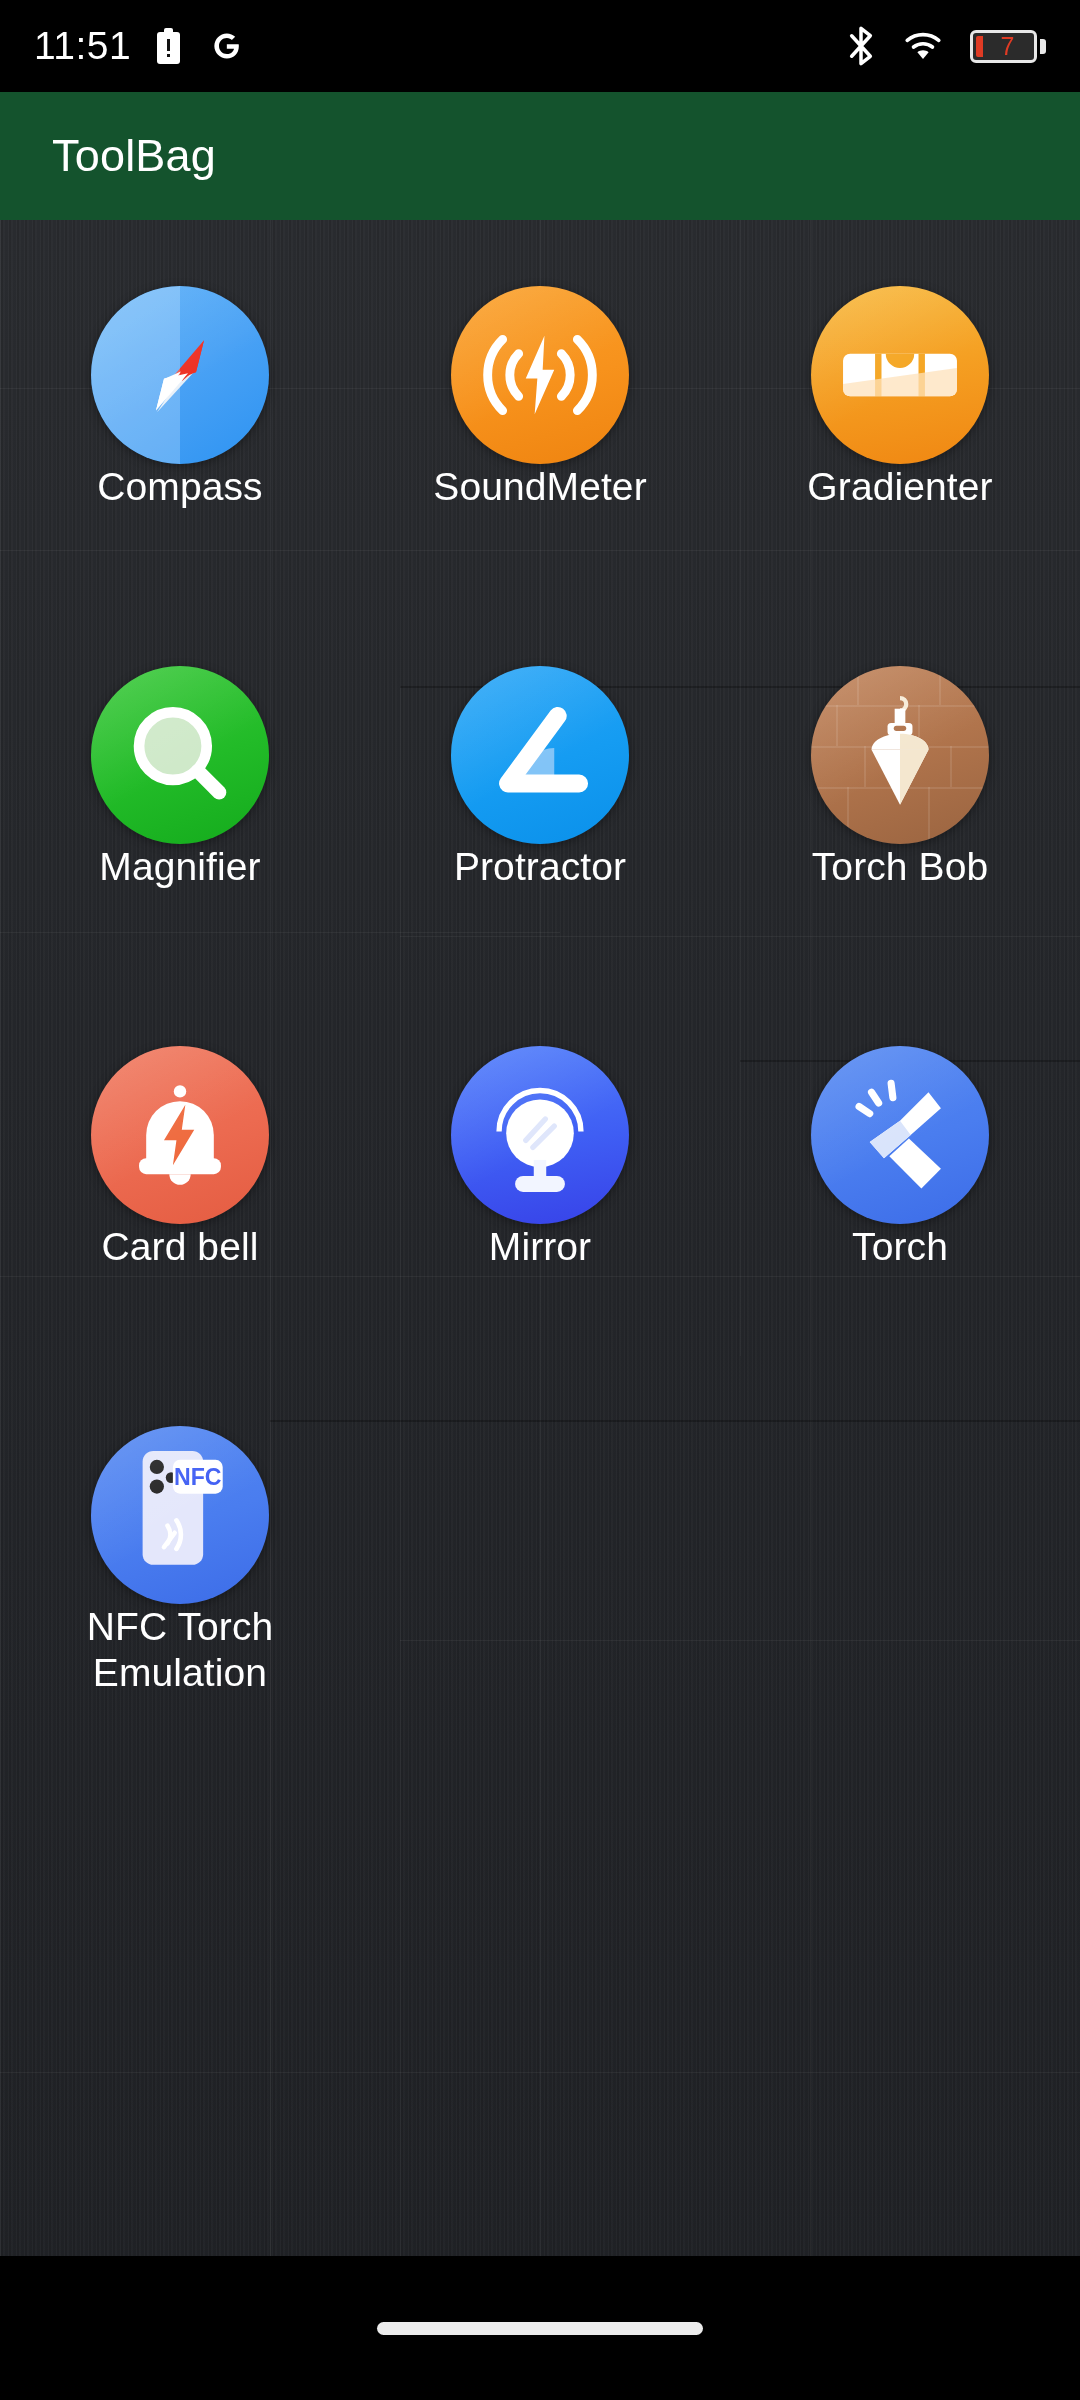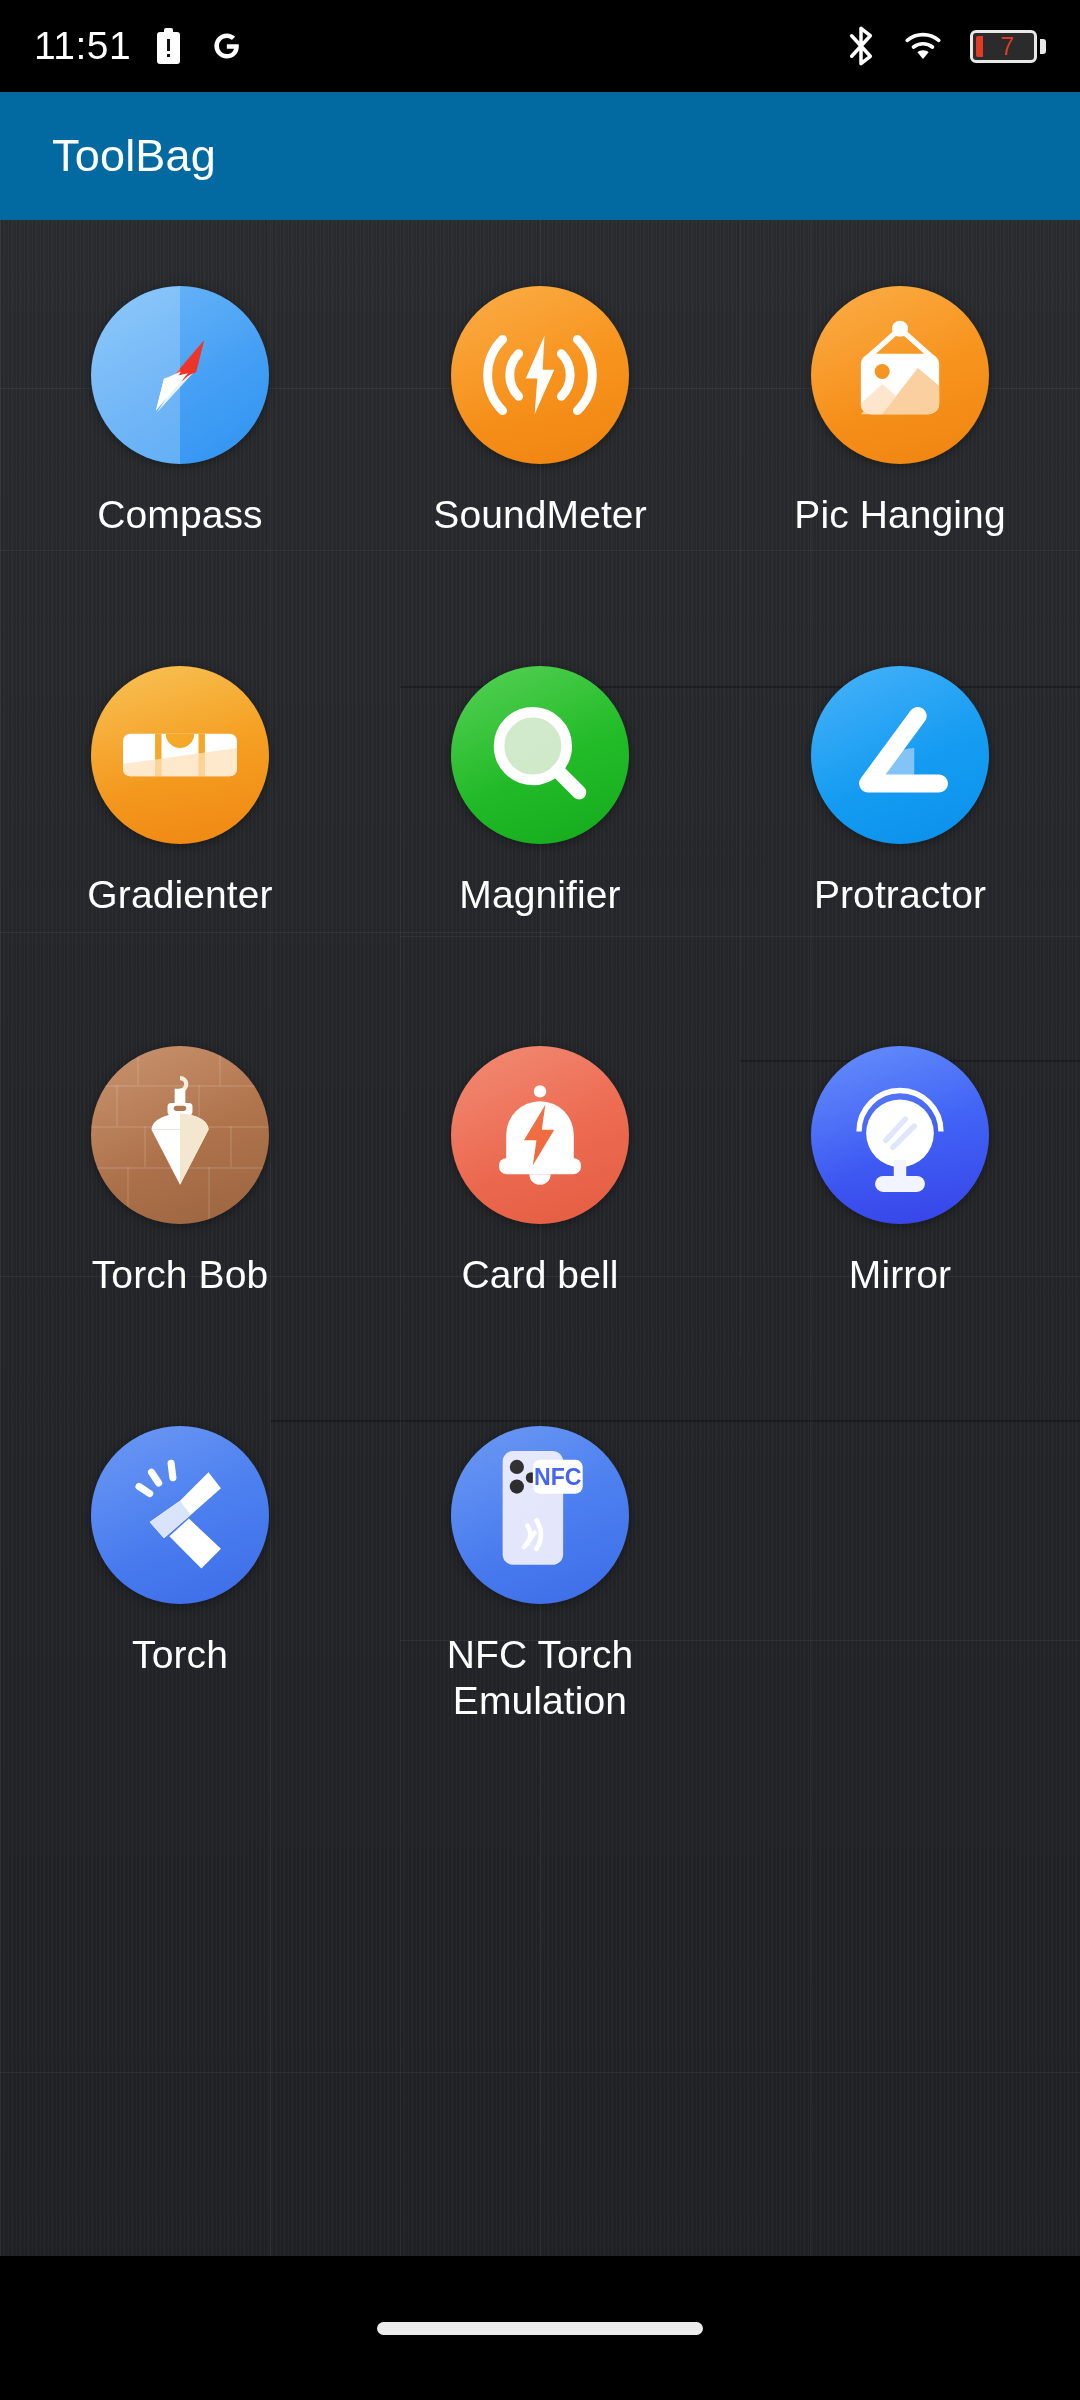--- a/index.html
+++ b/index.html
@@ -40,21 +40,21 @@
   }
   .battery-lvl .fill {
     position:absolute; left:3px; top:3px; bottom:3px; width:7px; background:#e03b24; border-radius:2px 0 0 2px;
   }
   .battery-lvl .num { color:#e03b24; font-size:25px; line-height:1; position:relative; left:4px; font-weight:400; }
   .battery-lvl .nub { width:6px; height:15px; background:#e8e8e8; border-radius:0 3px 3px 0; margin-left:3px; }
 
   
   #app-bar {
     height:128px; width:100%;
-    background:#0369a1;
+    background:#14532d;
     display:flex; align-items:center;
     padding:0 52px;
   }
   #app-title { color:#fff; font-size:45px; font-weight:400; letter-spacing:.2px; }
 
   
   #content {
     position:absolute; left:0; top:220px; right:0; bottom:144px;
     background:
       
@@ -84,21 +84,20 @@
     display:flex; flex-direction:column; align-items:center;
     padding-top:36px;
   }
   .icon-wrap {
     width:178px; height:178px; border-radius:50%;
     position:relative; overflow:hidden;
     display:flex; align-items:center; justify-content:center;
     box-shadow:0 2px 10px rgba(0,0,0,.35);
   }
   .label {
-    margin-top:28px;
     color:#fff; font-size:39px; line-height:1.18; text-align:center;
     font-weight:400; letter-spacing:.1px;
     max-width:330px;
   }
 
   
   
   .bg-compass { background:linear-gradient(145deg,#57aef8 0%,#4aa2f5 50%,#2d93f2 100%); }
   
   .bg-sound { background:linear-gradient(165deg,#faa02a 0%,#f7921c 55%,#ef8410 100%); }
@@ -221,33 +220,20 @@
             <path d="M62 38a17 17 0 0 1 0 24"></path>
             <path d="M29 30a28 28 0 0 0 0 40"></path>
             <path d="M71 30a28 28 0 0 1 0 40"></path>
           </g>
           <path fill="#fff" d="M52.5 28 42 52h6.5L47 72l11-25h-6.5z"></path>
         </svg>
       </div>
       <div class="label">SoundMeter</div>
     </div>
 
-    <div class="cell">
-      <div class="icon-wrap bg-pic glossy">
-        <svg width="178" height="178" viewBox="0 0 100 100">
-          <path fill="none" stroke="#fff" stroke-width="3" d="M50 24 32 40M50 24l18 16"></path>
-          <circle cx="50" cy="24" r="4.5" fill="#fff"></circle>
-          <rect x="28" y="38" width="44" height="34" rx="6" fill="#fff"></rect>
-          <path fill="#fbd0a0" d="M34 72h32a6 6 0 0 0 6-6V56L60 46 46 64l-6-5-12 13h6z"></path>
-          <path fill="#fde6cd" d="M28 68v-2l12-11 8 7-8 10H34a6 6 0 0 1-6-4z"></path>
-          <circle cx="40" cy="48" r="4.2" fill="#f7921c"></circle>
-        </svg>
-      </div>
-      <div class="label">Pic Hanging</div>
-    </div>
 
     <div class="cell">
       <div class="icon-wrap bg-grad glossy">
         <svg width="178" height="178" viewBox="0 0 100 100">
           <rect x="18" y="38" width="64" height="24" rx="4" fill="#fff"></rect>
           <path fill="#f5a623" d="M42 38h16a8 8 0 0 1-16 0z"></path>
           <rect x="36" y="38" width="3.6" height="24" fill="#f5a623"></rect>
           <rect x="60.4" y="38" width="3.6" height="24" fill="#f5a623"></rect>
           <path fill="#fde2bb" d="M18 55l64-9v12a4 4 0 0 1-4 4H22a4 4 0 0 1-4-4z" opacity=".75"></path>
         </svg>

